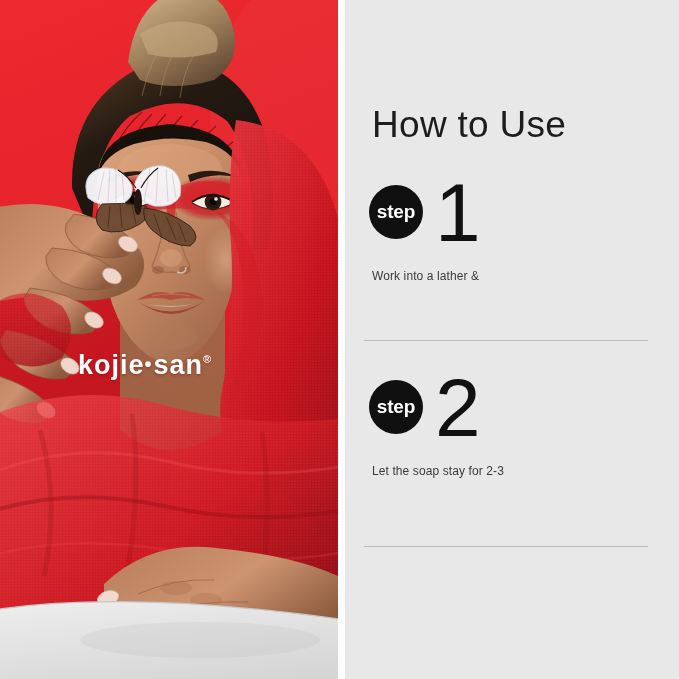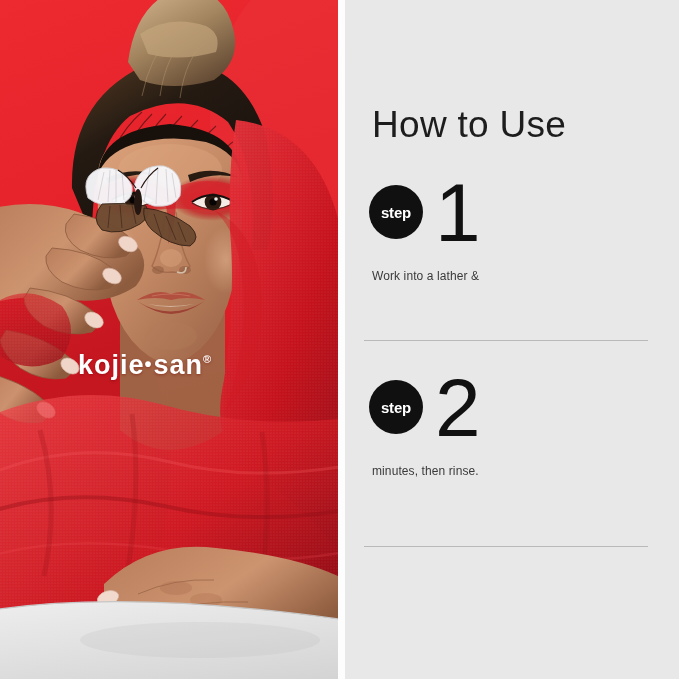--- a/index.html
+++ b/index.html
@@ -111,21 +111,21 @@
     left: 24px;
     top: 0;
     width: 54px;
     height: 54px;
     border-radius: 50%;
     background: #101010;
     color: #ffffff;
     display: flex;
     align-items: center;
     justify-content: center;
-    font-size: 15px;
+    font-size: 19px;
     font-weight: bold;
     letter-spacing: -0.2px;
   }
 
   .step-number {
     position: absolute;
     left: 90px;
     top: -13px;
     font-size: 82px;
     font-weight: 300;
@@ -417,20 +417,20 @@
     <div class="divider d1"></div>
 
     <div class="step-block step-2">
       <div class="step-head">
         <div class="step-badge">
           <span>step</span>
         </div>
         <div class="step-number">2</div>
       </div>
       <div class="step-text">
-        <span class="line">minutes, then rinse.</span>
+        <span class="line">Let the soap stay for 2-3</span>
       </div>
     </div>
 
     <div class="divider d2"></div>
 
   </div>
 </div>
 
 </body></html>

